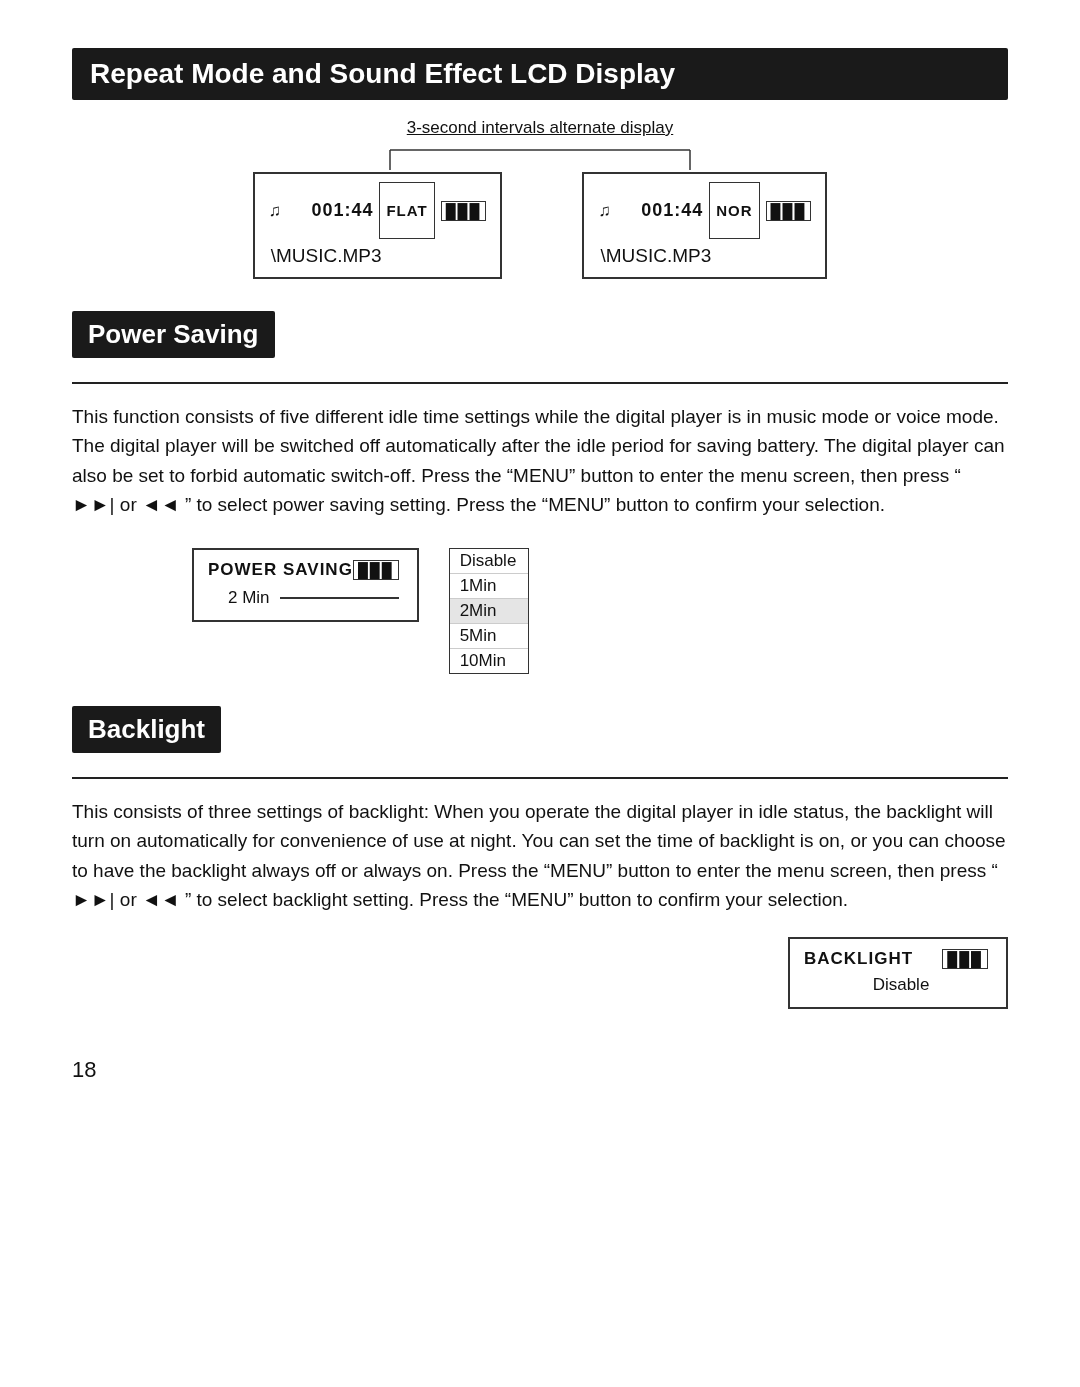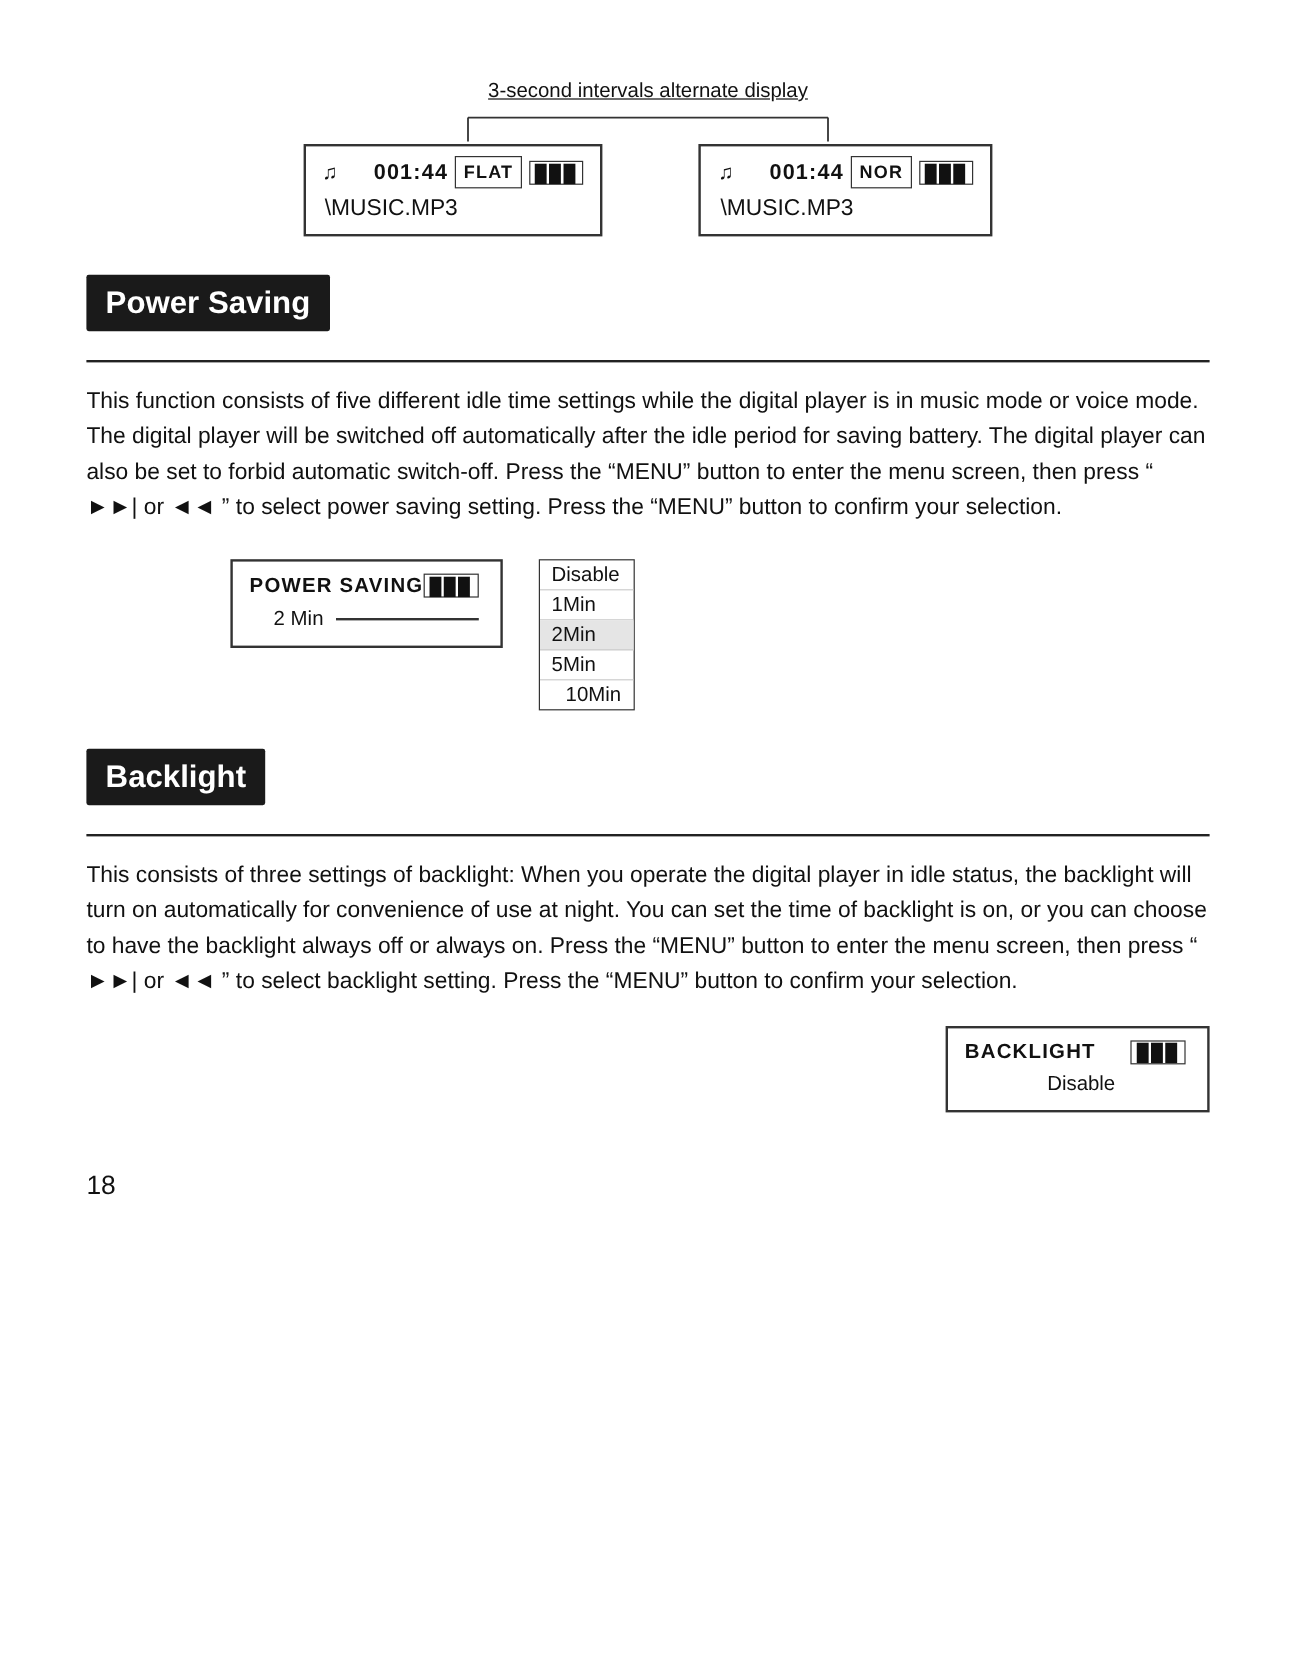--- a/index.html
+++ b/index.html
@@ -72,21 +72,21 @@
 
     .lcd-time {
       font-size: 18px;
       font-weight: bold;
       letter-spacing: 1px;
       margin-left: 24px;
     }
 
     .lcd-mode-box {
       border: 1.5px solid #333;
-      padding: 4px 6px;
+      padding: 19px 6px;
       font-size: 15px;
       font-weight: bold;
       letter-spacing: 1px;
     }
 
     .lcd-filename {
       font-size: 19px;
       margin-top: 2px;
       margin-left: 2px;
     }
@@ -152,21 +152,20 @@
       min-width: 80px;
     }
 
     .ps-menu-item {
       padding: 2px 10px;
       border-bottom: 1px solid #ccc;
     }
 
     .ps-menu-item:last-child {
       border-bottom: none;
-      text-align: right;
     }
 
     .ps-menu-item.selected {
       background: #e5e5e5;
     }
 
     
     .backlight-diagram {
       display: flex;
       justify-content: flex-end;
@@ -234,20 +233,23 @@
       align-items: flex-start;
       width: 100%;
       justify-content: center;
       gap: 80px;
     }
   </style>
 </head>
 <body>
 
 <div class="section-block">
+  <div class="section-title-row">
+    <div class="section-header-dark">Repeat Mode and Sound Effect LCD Display</div>
+  </div>
 
   <div class="bracket-svg-area">
     <div class="bracket-label">3-second intervals alternate display</div>
 
     <svg width="560" height="30">
       <line x1="130" y1="28" x2="130" y2="8" stroke="#333" stroke-width="1.5"></line>
       <line x1="130" y1="8" x2="430" y2="8" stroke="#333" stroke-width="1.5"></line>
       <line x1="430" y1="8" x2="430" y2="28" stroke="#333" stroke-width="1.5"></line>
     </svg>
     <div class="screens-row-outer">

